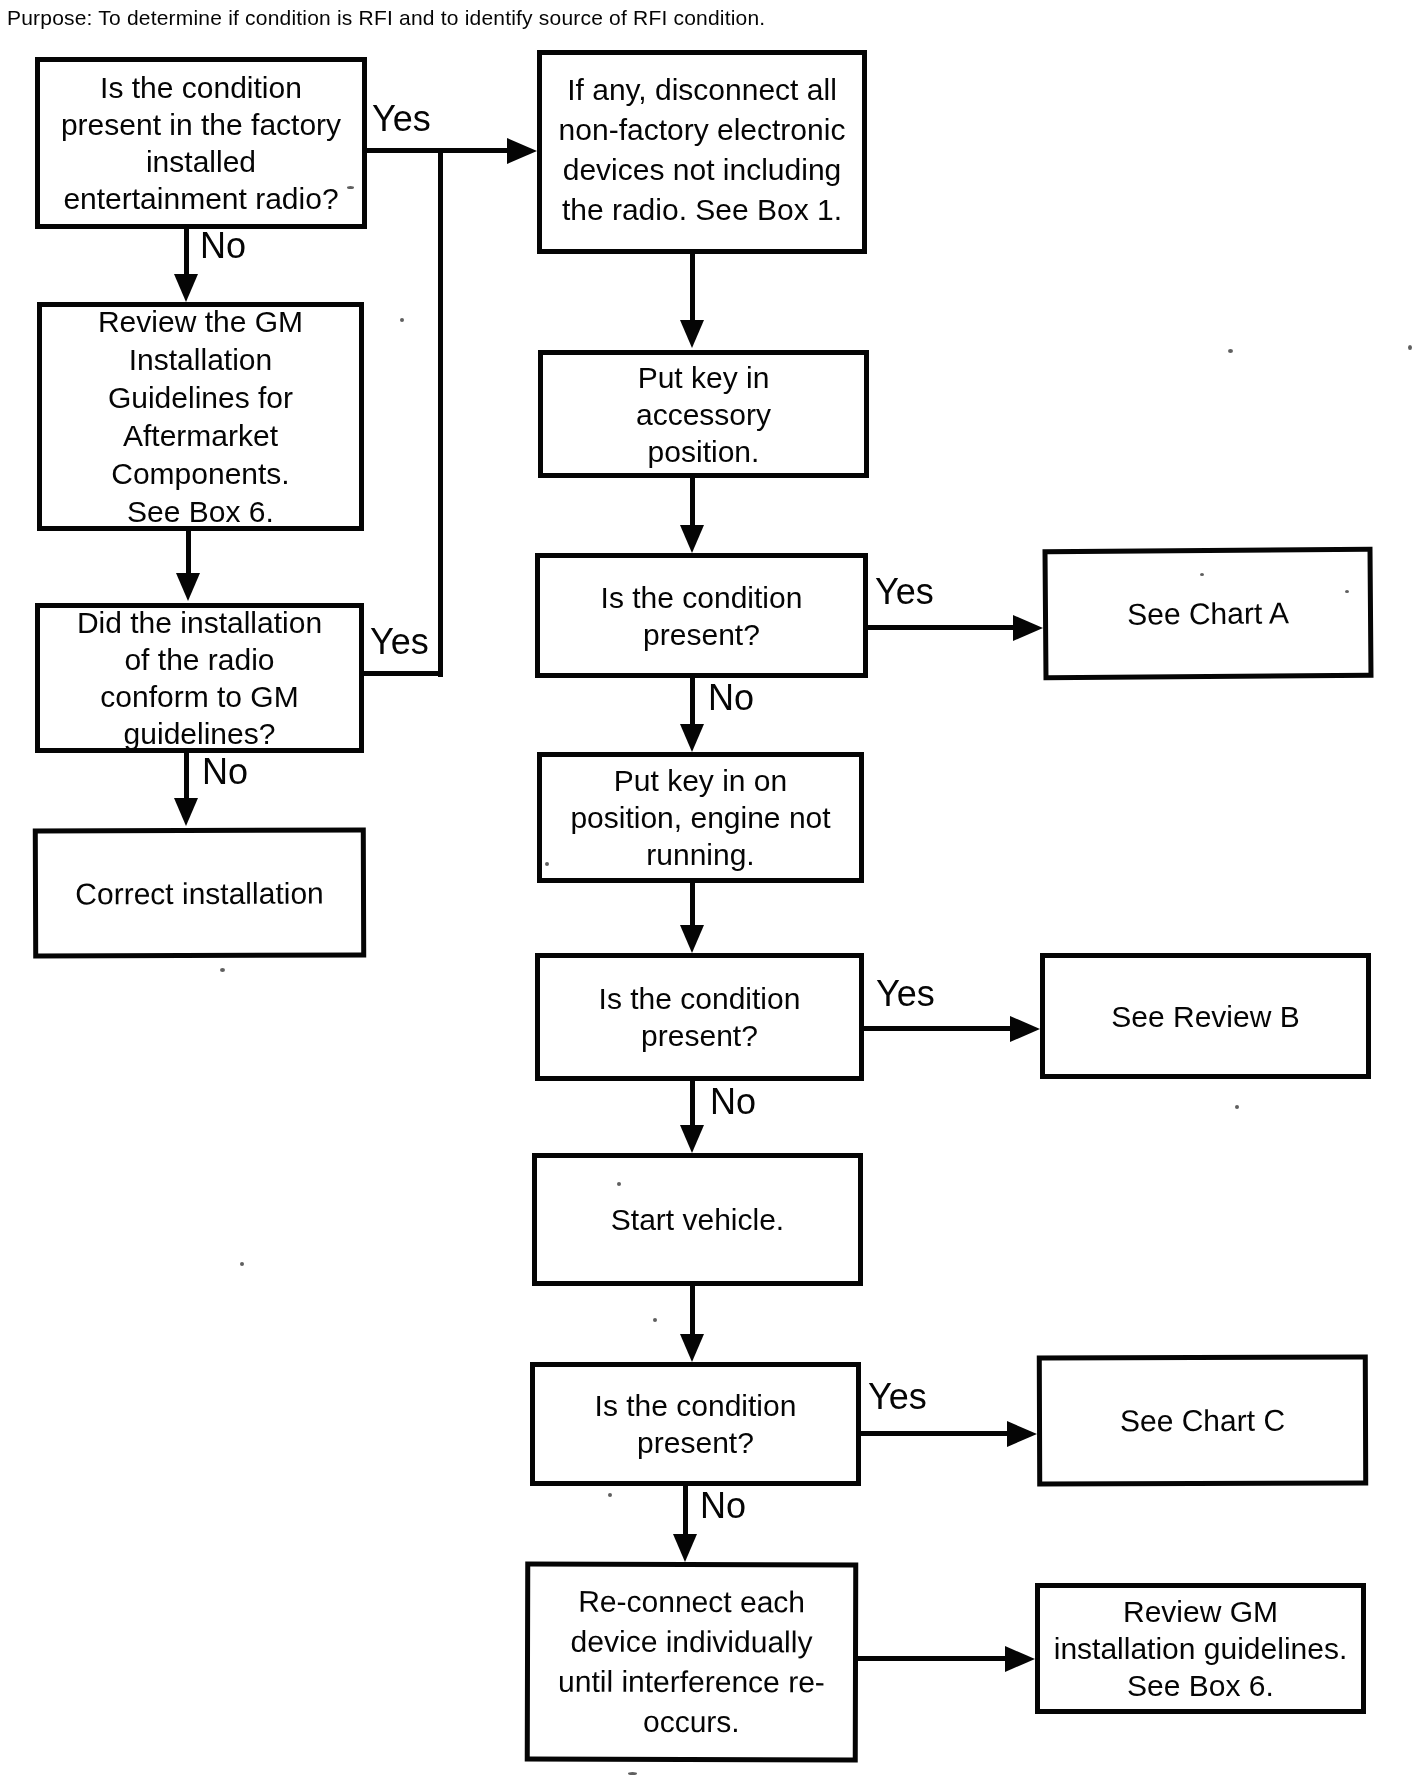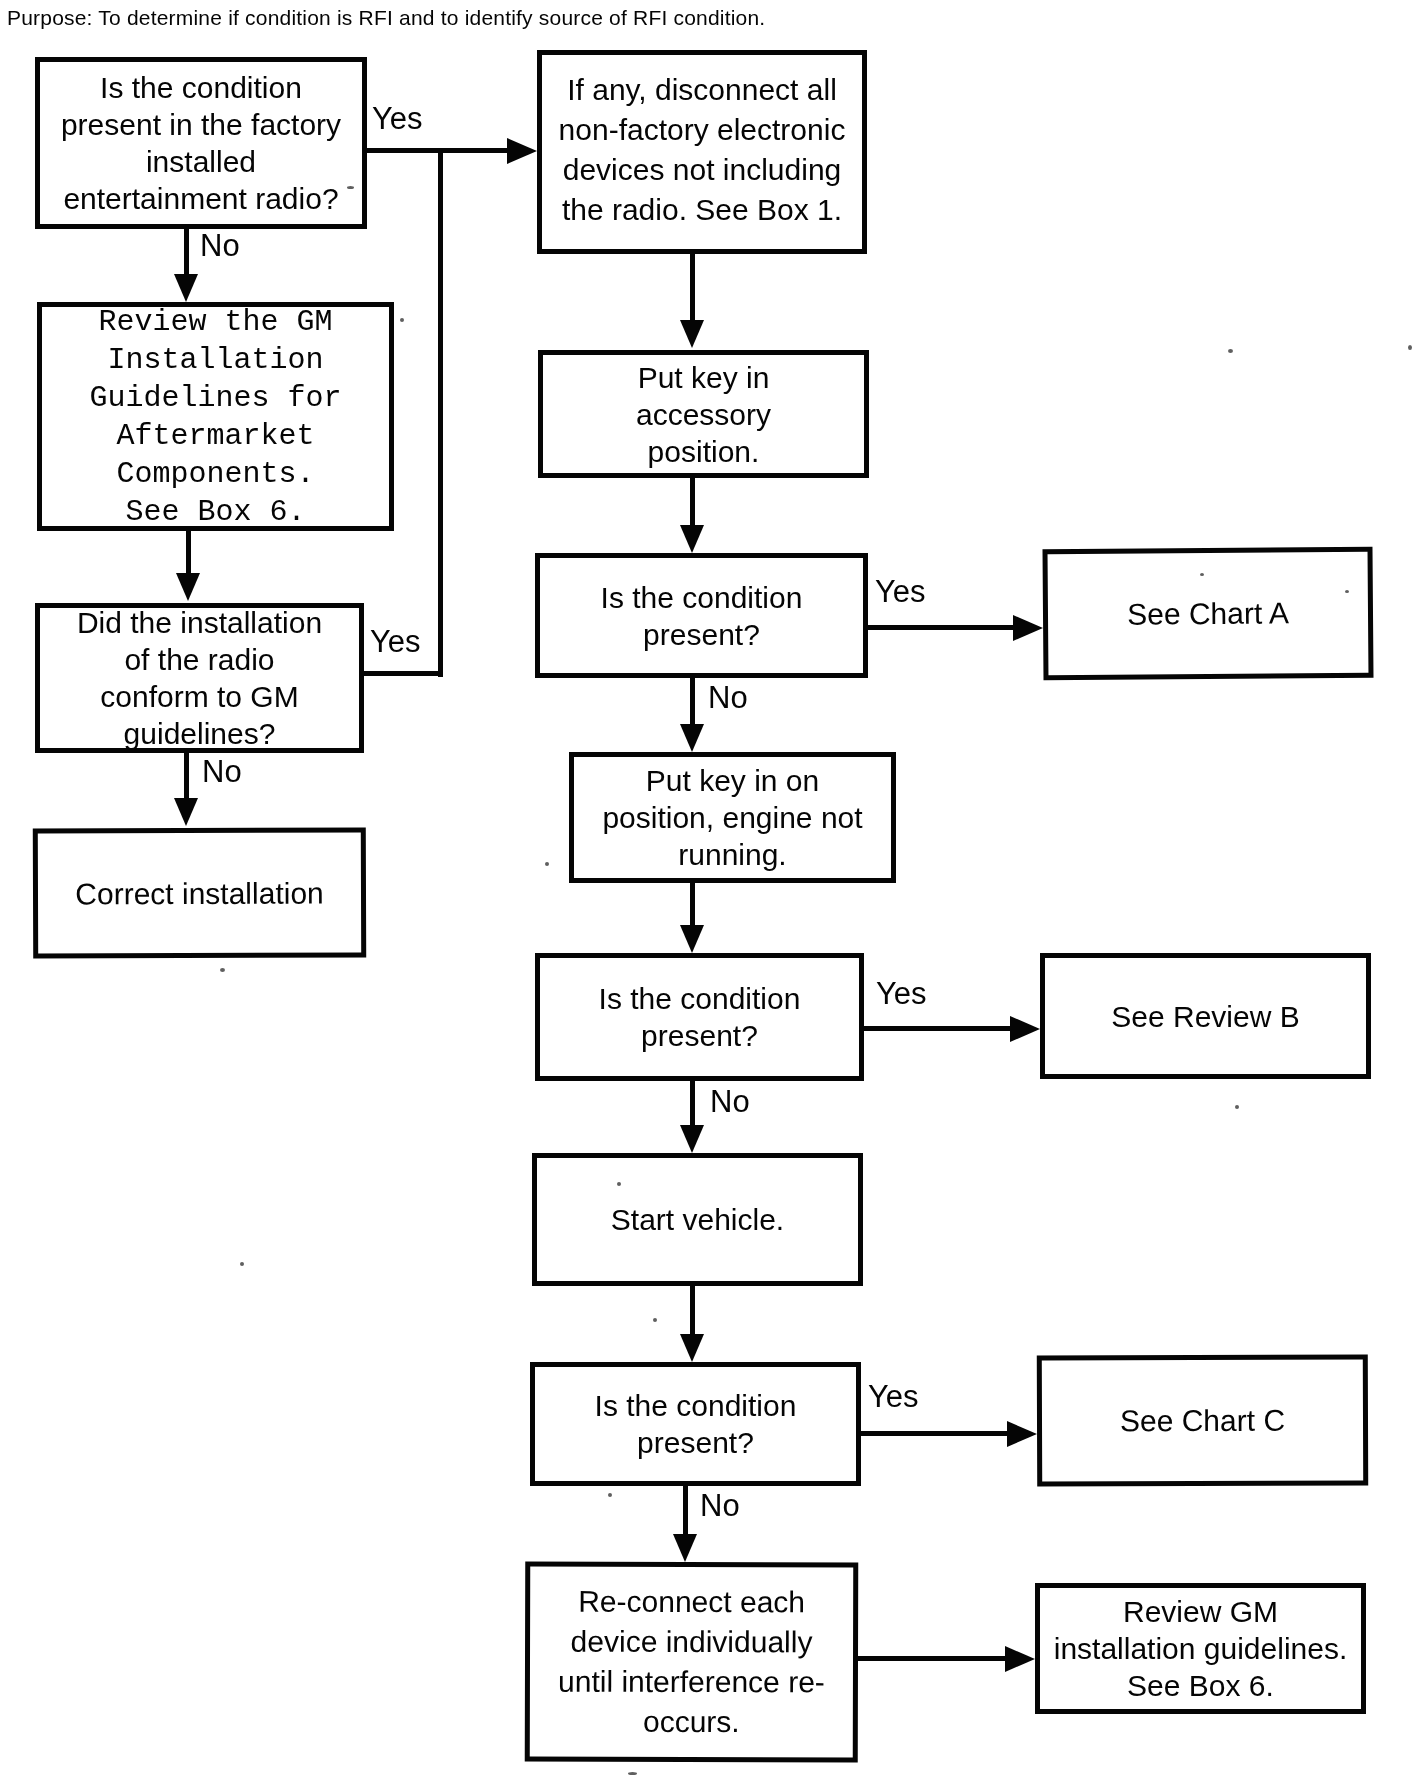--- a/index.html
+++ b/index.html
@@ -39,33 +39,33 @@
     border-right:12px solid transparent;
     border-top:28px solid #050505;
   }
   .arrow-right {
     position:absolute; width:0; height:0;
     border-top:13px solid transparent;
     border-bottom:13px solid transparent;
     border-left:30px solid #050505;
   }
   .edge-label {
-    position:absolute; font-size:31px; line-height:32px;
+    position:absolute; font-size:36px; line-height:32px;
     white-space:nowrap;
   }
   .speck { position:absolute; background:#2a2a2a; border-radius:50%; opacity:.75; }
   
   #b1 { left:35px;  top:57px;   width:332px; height:172px; }
-  #b2 { left:37px;  top:302px;  width:357px; height:229px; line-height:38px;font-family:Liberation Mono, monospace; }
+  #b2 { left:37px;  top:302px;  width:327px; height:229px; line-height:38px; }
   #b3 { left:35px;  top:603px;  width:329px; height:150px; }
   #b4 { left:33px;  top:828px;  width:333px; height:130px; transform:rotate(-0.2deg); }
   #m1 { left:537px; top:50px;   width:330px; height:204px; line-height:40px; padding-bottom:4px; }
   #m2 { left:538px; top:350px;  width:331px; height:128px; }
   #m3 { left:535px; top:553px;  width:333px; height:125px; }
-  #m4 { left:537px; top:752px;  width:327px; height:131px;margin-left:32px; }
+  #m4 { left:537px; top:752px;  width:327px; height:131px; }
   #m5 { left:535px; top:953px;  width:329px; height:128px; }
   #m6 { left:532px; top:1153px; width:331px; height:133px; }
   #m7 { left:530px; top:1362px; width:331px; height:124px; }
   #m8 { left:525px; top:1562px; width:333px; height:200px; line-height:40px; transform:rotate(0.15deg);align-items:center; }
   #r1 { left:1043px; top:548px;  width:330px; height:131px; transform:rotate(-0.45deg); }
   #r2 { left:1040px; top:953px;  width:331px; height:126px; }
   #r3 { left:1037px; top:1355px; width:331px; height:131px; transform:rotate(-0.2deg); }
   #r4 { left:1035px; top:1583px; width:331px; height:131px; }
 </style>
 </head>

